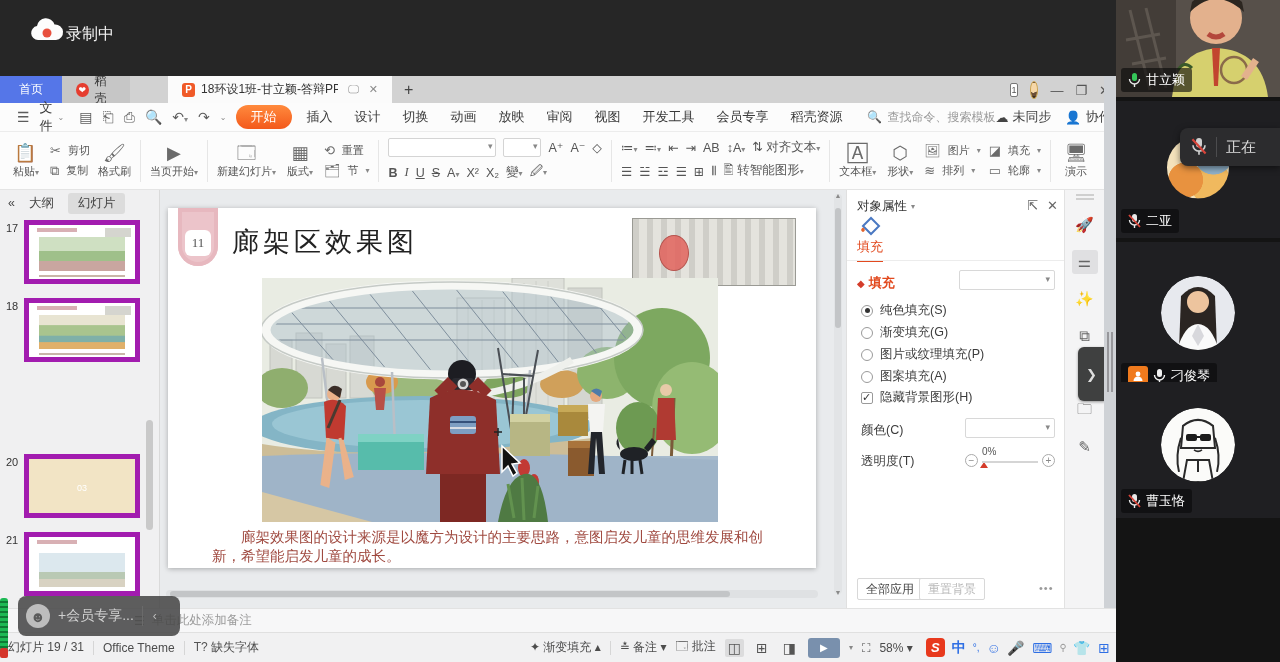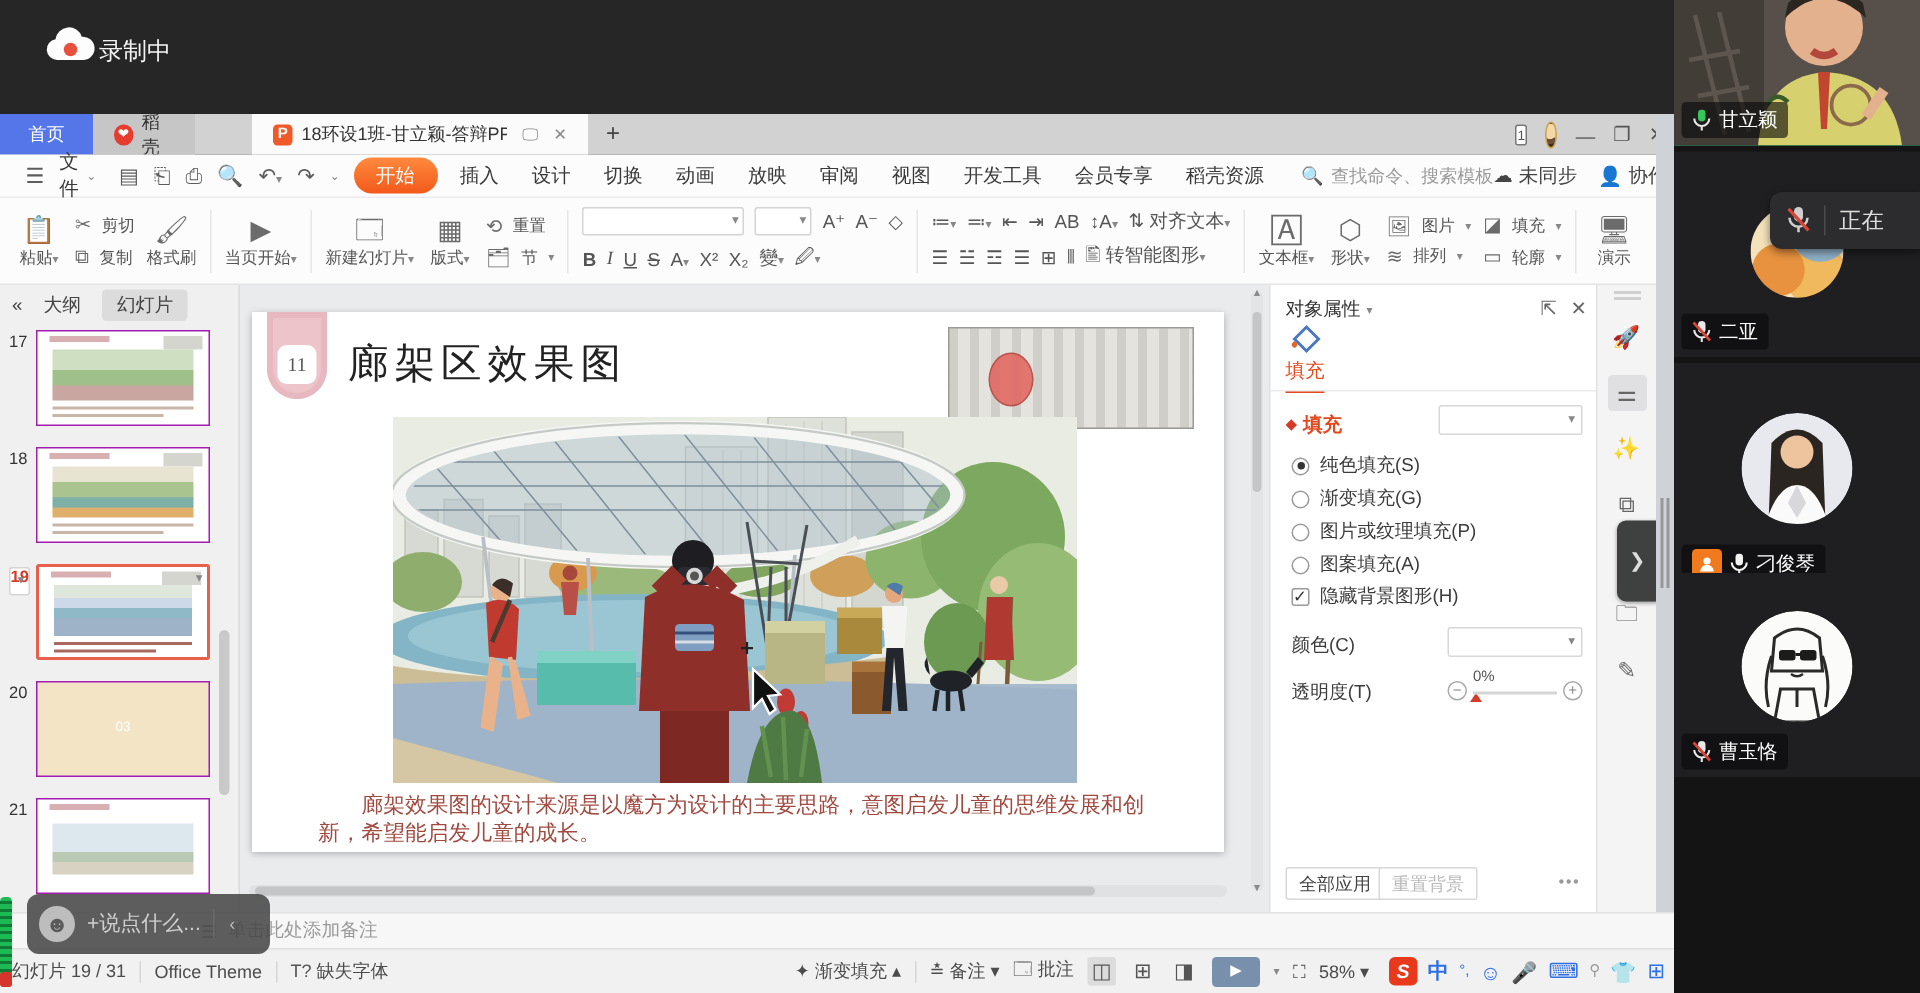--- a/index.html
+++ b/index.html
@@ -55,21 +55,21 @@
   
   #workarea { left:0; top:190px; width:1116px; height:418px; background:#e9ebed; }
 
   
   #thumbpanel { left:0; top:0; width:160px; height:418px; background:#f0f0f1; border-right:1px solid #dadada; }
   #panel-head { display:flex; align-items:center; height:26px; font-size:12.5px; color:#444; padding:0 8px; gap:14px; }
   #panel-head .pill { background:#dcdcdc; border-radius:3px; padding:2px 10px; }
   .thumb-row { position:absolute; left:0; width:160px; }
   .thumb-num { position:absolute; left:6px; top:2px; font-size:11px; color:#333; }
   .thumb-num.sel { color:#d23c2a; font-weight:bold; }
-  .thumb { position:absolute; left:24px; width:116px; height:64px; background:#fff; border:1px solid #a21caf; overflow:hidden; }
+  .thumb { position:absolute; left:24px; width:116px; height:64px; background:#fff; border:5px solid #a21caf; overflow:hidden; }
   .thumb.sel { border:2px solid #e8604c; }
   .t-img { position:absolute; left:10px; right:10px; top:12px; height:34px; }
   .t-line { position:absolute; left:10px; right:10px; height:2px; background:#c9b6a8; }
   .t-head { position:absolute; left:8px; top:3px; width:40px; height:4px; background:#d8b0b4; }
   .t-plan { position:absolute; right:4px; top:3px; width:26px; height:9px; background:#d5d5cf; }
   #thumb-scroll { left:146px; top:230px; width:7px; height:110px; background:#c9c9c9; border-radius:4px; }
 
   
   #canvas { left:160px; top:0; width:686px; height:353px; }
   #slide { left:8px; top:18px; width:648px; height:360px; background:#fff; box-shadow:0 1px 5px rgba(0,0,0,.28); }
@@ -397,30 +397,20 @@
         <span class="thumb-num">18</span>
         <div class="thumb">
           <div class="t-head"></div>
             <div class="t-plan"></div>
           <div class="t-img" style="background:linear-gradient(180deg,#e8e4d2 0 30%,#a9c48e 31% 60%,#7fb0a8 61% 80%,#e0b06a 81%)"></div>
           <div class="t-line" style="top:50px"></div>
             <div class="t-line" style="top:55px;right:30px"></div>
         </div>
       </div>
 
-      <div class="thumb-row" style="top:186px;height:76px">
-        <span class="thumb-num sel">19</span>
-        <div class="thumb sel">
-          <div class="t-head"></div>
-            <div class="t-plan"></div>
-          <div class="t-img" style="background:linear-gradient(180deg,#dfe6dc 0 25%,#cdd8e8 26% 45%,#8fb9c6 46% 65%,#9fb3c8 66%)"></div>
-          <div class="t-line" style="top:50px;background:#a86a60"></div>
-            <div class="t-line" style="top:55px;right:34px;background:#a86a60"></div>
-        </div>
-      </div>
 
       <div class="thumb-row" style="top:264px;height:76px">
         <span class="thumb-num">20</span>
         <div class="thumb" style="background:#f2e4c5">
           <div style="position:absolute;left:0;right:0;top:24px;text-align:center;font-size:9px;color:#fff">03</div>
         </div>
       </div>
 
       <div class="thumb-row" style="top:342px;height:76px">
         <span class="thumb-num">21</span>
@@ -708,21 +698,21 @@
         <span class="ime">⌨</span>
         <span class="ime sm" style="color:#9a9a9a">⚲</span>
         <span class="ime">👕</span>
         <span class="ime">⊞</span>
       </div>
     </div>
   </div>
 
   <div class="abs" id="chat-overlay">
     <span id="chat-emoji">☻</span>
-    <span id="chat-text"><span>+</span><span>说点什么...</span></span>
+    <span id="chat-text"><span>+</span><span>会员专享...</span></span>
     <span class="cdiv"></span>
     <span id="chat-collapse">‹</span>
   </div>
   <div class="abs" id="audio-meter"></div>
 
   <div class="abs" id="meetbar">
 
     <div class="tile speaking" style="top:0;height:97px">
       <svg width="164" height="97" viewBox="0 0 164 97">
         <rect width="164" height="97" fill="#57504a"></rect>

